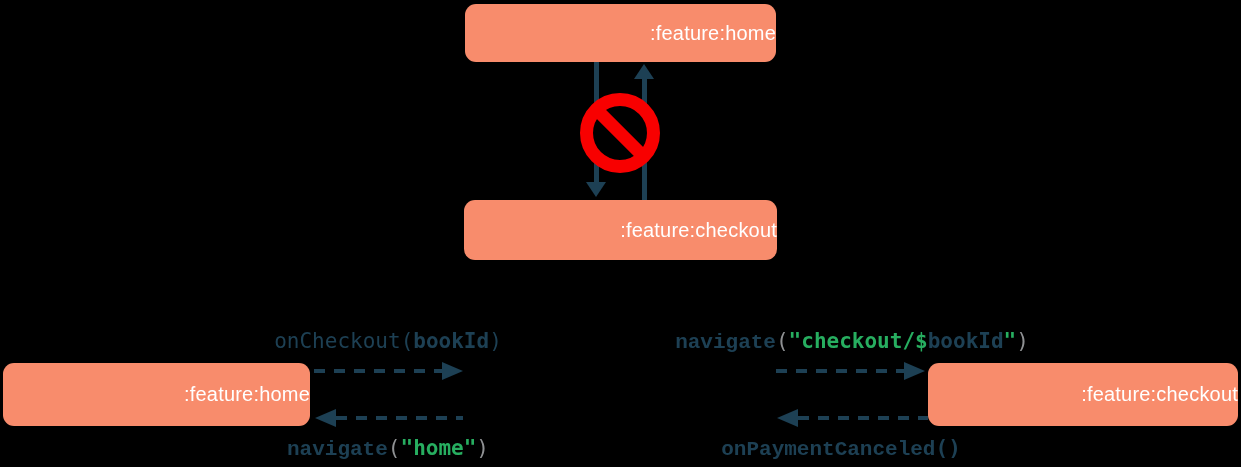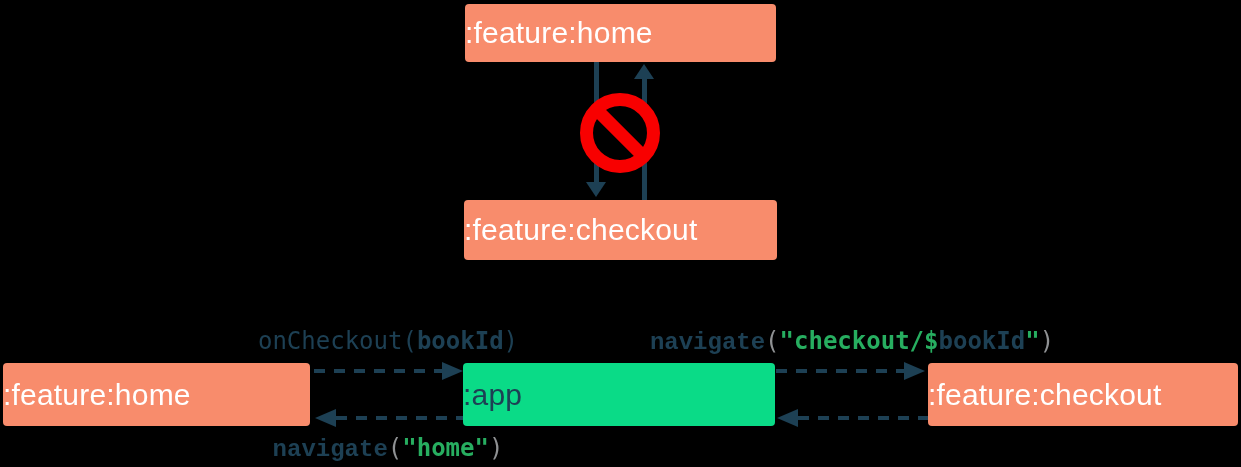--- a/index.html
+++ b/index.html
@@ -8,42 +8,42 @@
     --app-box:#0ADB87;
     --navy:#1D4054;
     --code-green:#27AE60;
     --code-gray:#8F9193;
     --forbidden-red:#F80000;
     --box-text:#FFFFFF;
   }
   html,body{margin:0;padding:0;background:var(--background);}
   .canvas{position:relative;width:1241px;height:467px;background:var(--background);overflow:hidden;}
 
-  .box{position:absolute;display:flex;align-items:center;justify-content:flex-start;
-       border-radius:4px;font-family:"Liberation Sans",sans-serif;font-size:30px;
+  .box{position:absolute;display:flex;align-items:center;justify-content:flex-end;
+       border-radius:11px;font-family:"Liberation Sans",sans-serif;font-size:20px;
        letter-spacing:.2px;}
   .feature{background:var(--feature-box);color:var(--box-text);}
   .app{background:var(--app-box);color:var(--navy);}
 
   .vline{position:absolute;width:5px;background:var(--navy);}
   .ah-down{position:absolute;width:0;height:0;border-left:10px solid transparent;
            border-right:10px solid transparent;border-top:15px solid var(--navy);}
   .ah-up{position:absolute;width:0;height:0;border-left:10px solid transparent;
          border-right:10px solid transparent;border-bottom:15px solid var(--navy);}
 
   .hdash{position:absolute;height:4px;
          background:repeating-linear-gradient(90deg,var(--navy) 0 11px,transparent 11px 20px);}
   .ah-right{position:absolute;width:0;height:0;border-top:9px solid transparent;
             border-bottom:9px solid transparent;border-left:21px solid var(--navy);}
   .ah-left{position:absolute;width:0;height:0;border-top:9px solid transparent;
            border-bottom:9px solid transparent;border-right:21px solid var(--navy);}
 
   .code{position:absolute;transform:translateX(-50%);white-space:nowrap;
         font-family:"DejaVu Sans Mono","Liberation Mono",monospace;
-        font-size:24px;line-height:24px;}
+        font-size:21px;line-height:24px;}
   .tk-fn{color:var(--navy);font-weight:400;}
   .tk-fnb{color:var(--navy);font-weight:700;font-family:Liberation Mono, monospace;}
   .tk-var{color:var(--navy);font-weight:700;}
   .tk-str{color:var(--code-green);font-weight:700;}
   .tk-par{color:var(--code-gray);font-weight:400;}
   .tk-parn{color:var(--navy);font-weight:400;}
   .tk-parnb{color:var(--navy);font-weight:700;}
 
   .no-sign{position:absolute;color:var(--forbidden-red);}
 </style>
@@ -68,23 +68,20 @@
 
   <svg class="no-sign" style="left:577px;top:90px;" width="86" height="86" viewBox="0 0 86 86">
     <circle cx="43" cy="43" r="33.5" fill="#000000" stroke="currentColor" stroke-width="13"></circle>
     <line x1="20" y1="20" x2="66" y2="66" stroke="currentColor" stroke-width="13"></line>
   </svg>
 
   <div class="box feature" style="left:3px;top:363px;width:307px;height:63px;">
     <span>:feature:home</span>
   </div>
 
-  <div class="box app" style="left:463px;top:363px;width:312px;height:63px;">
-    <span>:app</span>
-  </div>
 
   <div class="box feature" style="left:928px;top:363px;width:310px;height:63px;">
     <span>:feature:checkout</span>
   </div>
 
   <div class="hdash" style="left:314px;top:369px;width:128px;"></div>
   <div class="ah-right" style="left:442px;top:362px;"></div>
 
   <div class="hdash" style="left:336px;top:416px;width:127px;"></div>
   <div class="ah-left" style="left:315px;top:409px;"></div>
@@ -100,14 +97,17 @@
   </div>
 
   <div class="code" style="left:388px;top:436px;">
     <span class="tk-fnb">navigate</span><span class="tk-par">(</span><span class="tk-str">"home"</span><span class="tk-par">)</span>
   </div>
 
   <div class="code" style="left:852px;top:329px;">
     <span class="tk-fnb">navigate</span><span class="tk-par">(</span><span class="tk-str">"checkout/</span><span class="tk-str">$</span><span class="tk-var">bookId</span><span class="tk-str">"</span><span class="tk-par">)</span>
   </div>
 
+  <div class="code" style="left:841px;top:436px;">
+    <span class="tk-fnb">onPaymentCanceled</span><span class="tk-parnb">(</span><span class="tk-parnb">)</span>
+  </div>
 
 </div>
 
 </body></html>

